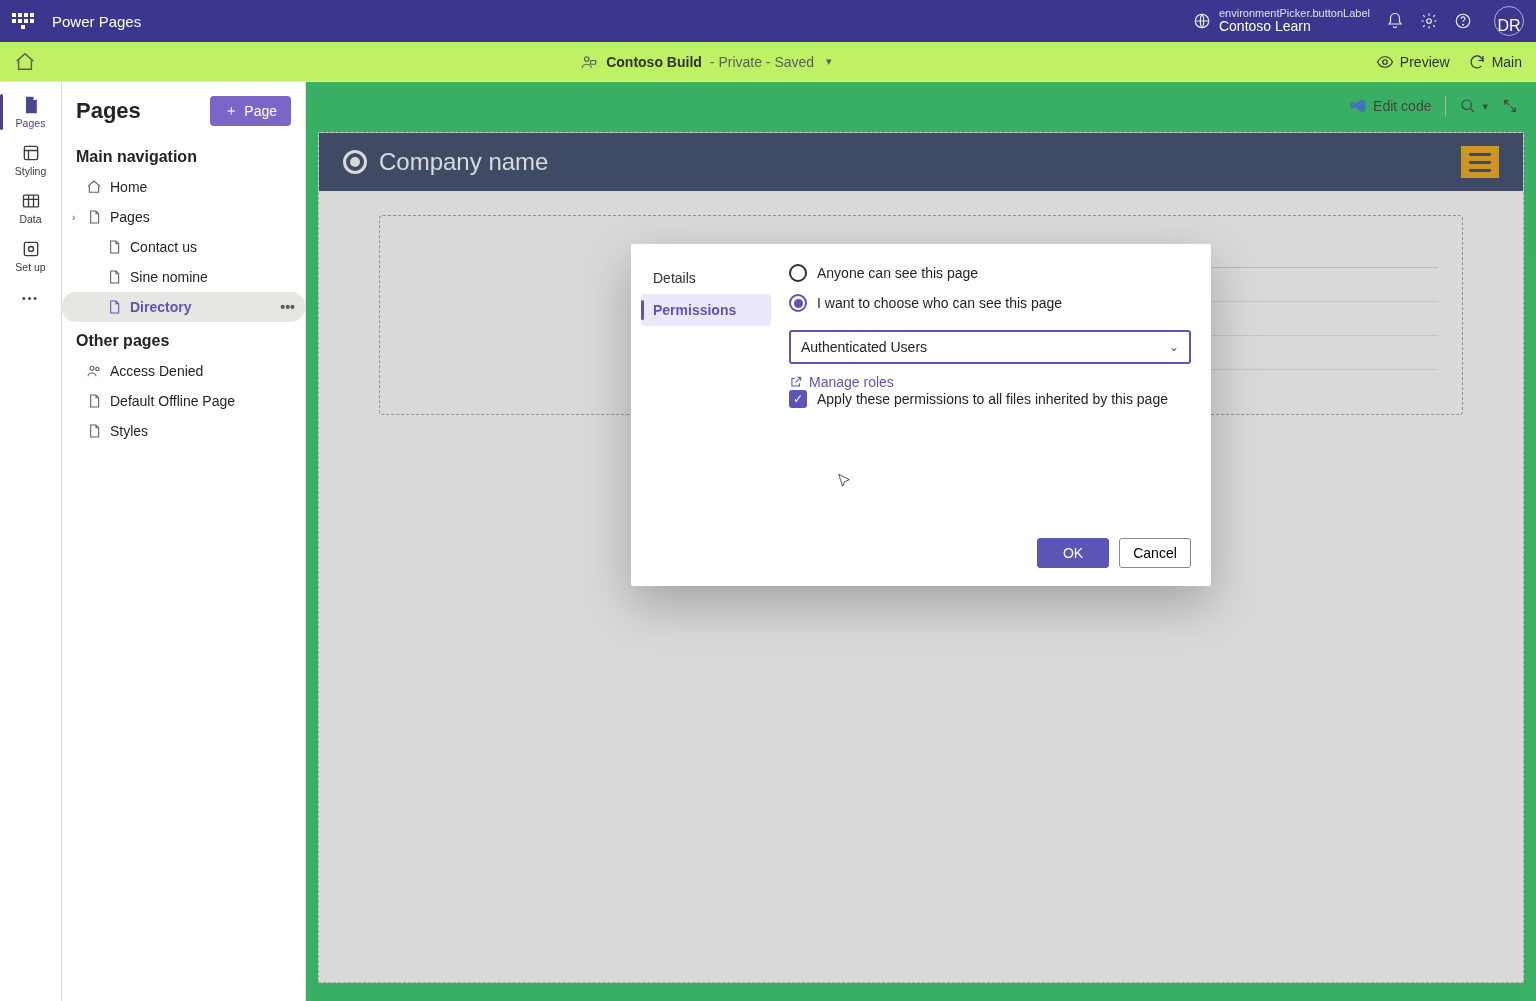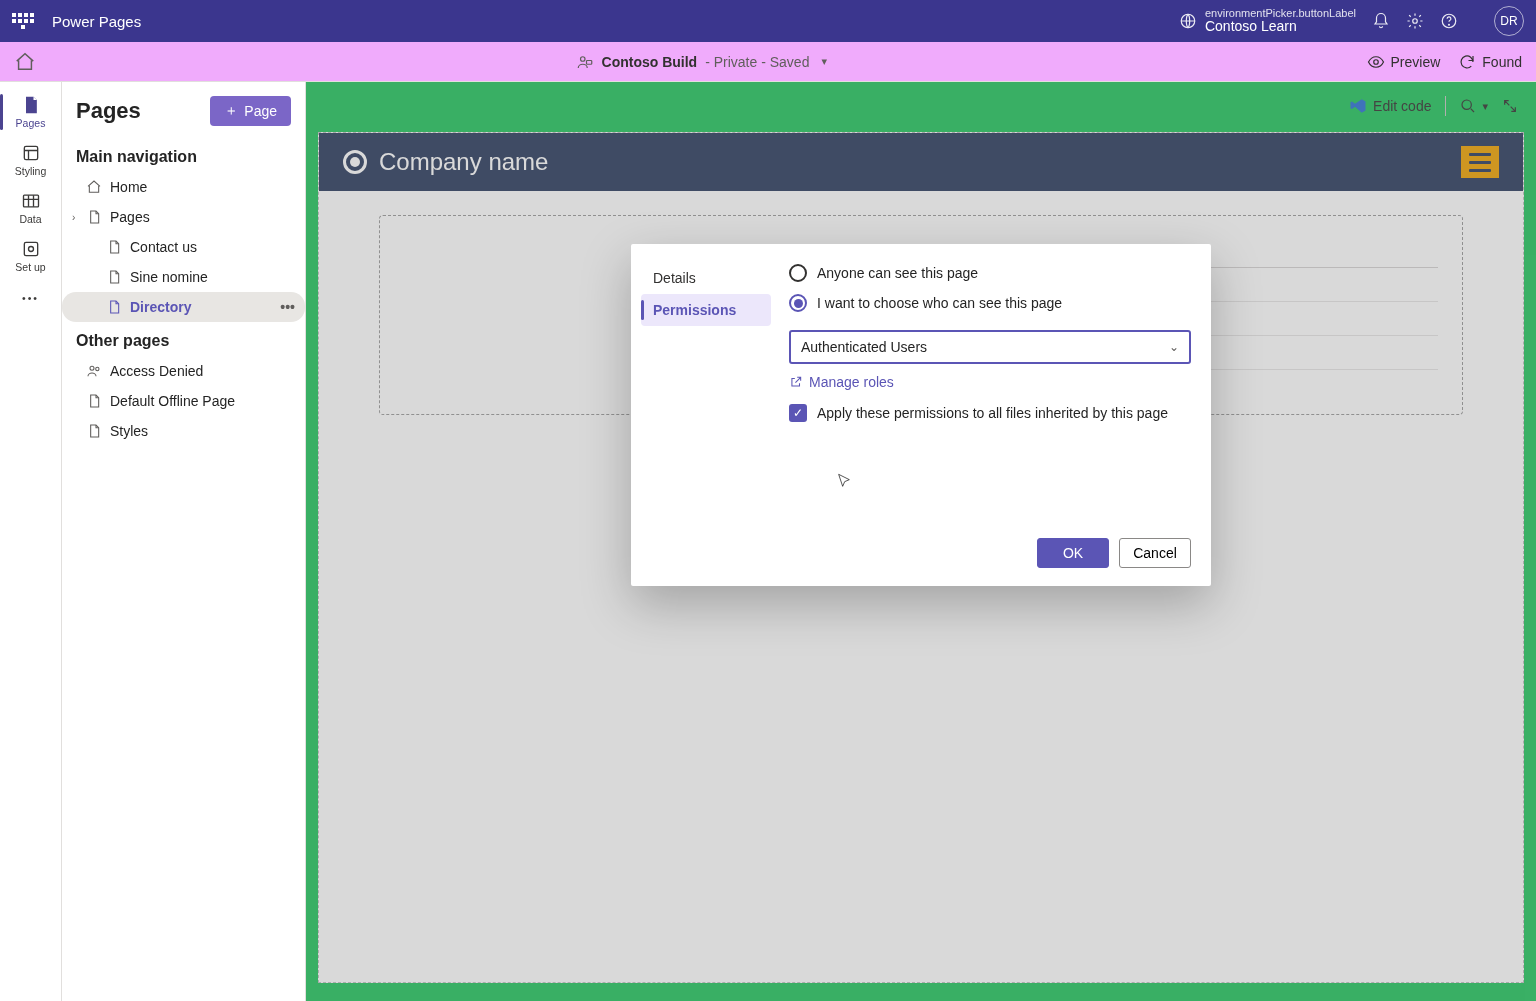--- a/index.html
+++ b/index.html
@@ -12,25 +12,25 @@
   }
   .waffle { width: 22px; height: 22px; margin-right: 18px; cursor: pointer; display:flex;flex-wrap:wrap;gap:2px;align-content:center;justify-content:center; }
   .waffle span { width:4px;height:4px;background:#fff;display:block; }
   .brand { font-size: 15px; font-weight: 400; }
   .suitebar .spacer { flex: 1; }
   .env { display:flex; align-items:center; gap:8px; margin-right:16px; line-height:1.1;justify-content:flex-end; }
   .env-icon { width:18px;height:18px;opacity:.9; }
   .env-text .l1 { font-size:11px; opacity:.85; }
   .env-text .l2 { font-size:14px; }
   .sb-icon { width:34px; text-align:center; font-size:16px; cursor:pointer; opacity:.9; }
-  .avatar { width:30px;height:30px;border:1px solid rgba(255,255,255,.6);border-radius:50%;display:flex;align-items:center;justify-content:center;font-size:12px;margin-left:20px;cursor:pointer; }
+  .avatar { width:30px;height:30px;border:1px solid rgba(255,255,255,.6);border-radius:50%;display:flex;align-items:flex-end;justify-content:center;font-size:16px;margin-left:6px;cursor:pointer; }
 
   
   .cmdbar {
-    height: 40px; background:#f0abfc; border-bottom:1px solid #e1dfdd;
+    height: 40px; background:#bef264; border-bottom:1px solid #e1dfdd;
     display:flex; align-items:center; padding:0 14px; font-size:14px; color:#323130;
   }
   .cmd-home { width:22px;height:22px; color:#605e5c; cursor:pointer; }
   .cmd-center { flex:1; display:flex; align-items:center; justify-content:center; gap:8px; }
   .site-name { font-weight:600; }
   .site-meta { color:#605e5c; }
   .caret { color:#605e5c; font-size:11px; margin-left:4px; cursor:pointer; }
   .cmd-right { display:flex; align-items:center; gap:18px; color:#323130; }
   .cmd-right .item { display:flex; align-items:center; gap:6px; cursor:pointer; }
 
@@ -91,21 +91,21 @@
   .modal-tabs { width:150px; padding:18px 10px; }
   .mtab { padding:8px 12px; font-size:14px; border-radius:4px; cursor:pointer; color:#323130; position:relative; }
   .mtab.active { background:#ece7fb; color:#5b55b5; font-weight:600; }
   .mtab.active::before { content:""; position:absolute; left:0; top:6px; bottom:6px; width:3px; background:#5b55b5; border-radius:2px; }
   .modal-form { flex:1; padding:14px 20px 14px 8px; font-size:14px; color:#242424; }
   .radio-row { display:flex; align-items:center; gap:10px; padding:6px 0; cursor:pointer; }
   .radio { width:18px;height:18px;border:2px solid #323130;border-radius:50%;display:flex;align-items:center;justify-content:center; }
   .radio.sel { border-color:#5b55b5; }
   .radio.sel::after { content:""; width:9px;height:9px;border-radius:50%;background:#5b55b5; }
   .role-select { margin:12px 0 10px; border:2px solid #5b55b5; border-radius:3px; height:34px; display:flex; align-items:center; justify-content:space-between; padding:0 10px; cursor:pointer; }
-  .manage { color:#5b55b5; display:flex; align-items:center; gap:6px; cursor:pointer; font-size:14px; margin-bottom:14px; }
+  .manage { color:#5b55b5; display:flex; align-items:center; gap:6px; cursor:pointer; font-size:14px; }
   .check-row { display:flex; align-items:center; gap:10px; }
   .chk { width:18px;height:18px;background:#5b55b5;border-radius:3px;display:flex;align-items:center;justify-content:center;color:#fff;font-size:12px; }
   .modal-foot { display:flex; justify-content:flex-end; gap:10px; padding:14px 20px 18px; }
   .btn { min-width:72px; height:30px; border-radius:3px; font-size:14px; cursor:pointer; border:1px solid #8a8886; background:#fff; }
   .btn.primary { background:#5b55b5; color:#fff; border-color:#5b55b5; }
 
   .cursor { position:absolute; width:16px; height:22px; pointer-events:none; }
 
   svg { display:block; }
 </style>
@@ -181,21 +181,21 @@
           <path d="M2 12s3.5-7 10-7 10 7 10 7-3.5 7-10 7S2 12 2 12z"></path>
           <circle cx="12" cy="12" r="3"></circle>
         </svg>
       <span>Preview</span>
     </div>
     <div class="item">
       <svg width="18" height="18" viewBox="0 0 24 24" fill="none" stroke="#323130" stroke-width="1.6">
           <path d="M20 12a8 8 0 1 0-2.3 5.6"></path>
           <path d="M20 4v6h-6"></path>
         </svg>
-      <span>Found</span>
+      <span>Main</span>
     </div>
   </div>
 </div>
 
 <div class="workspace">
 
   <div class="rail">
     <div class="rail-item active">
       <svg class="rail-ico" viewBox="0 0 24 24" fill="#4b4490">
           <path d="M6 2h9l4 4v16H6z"></path>

